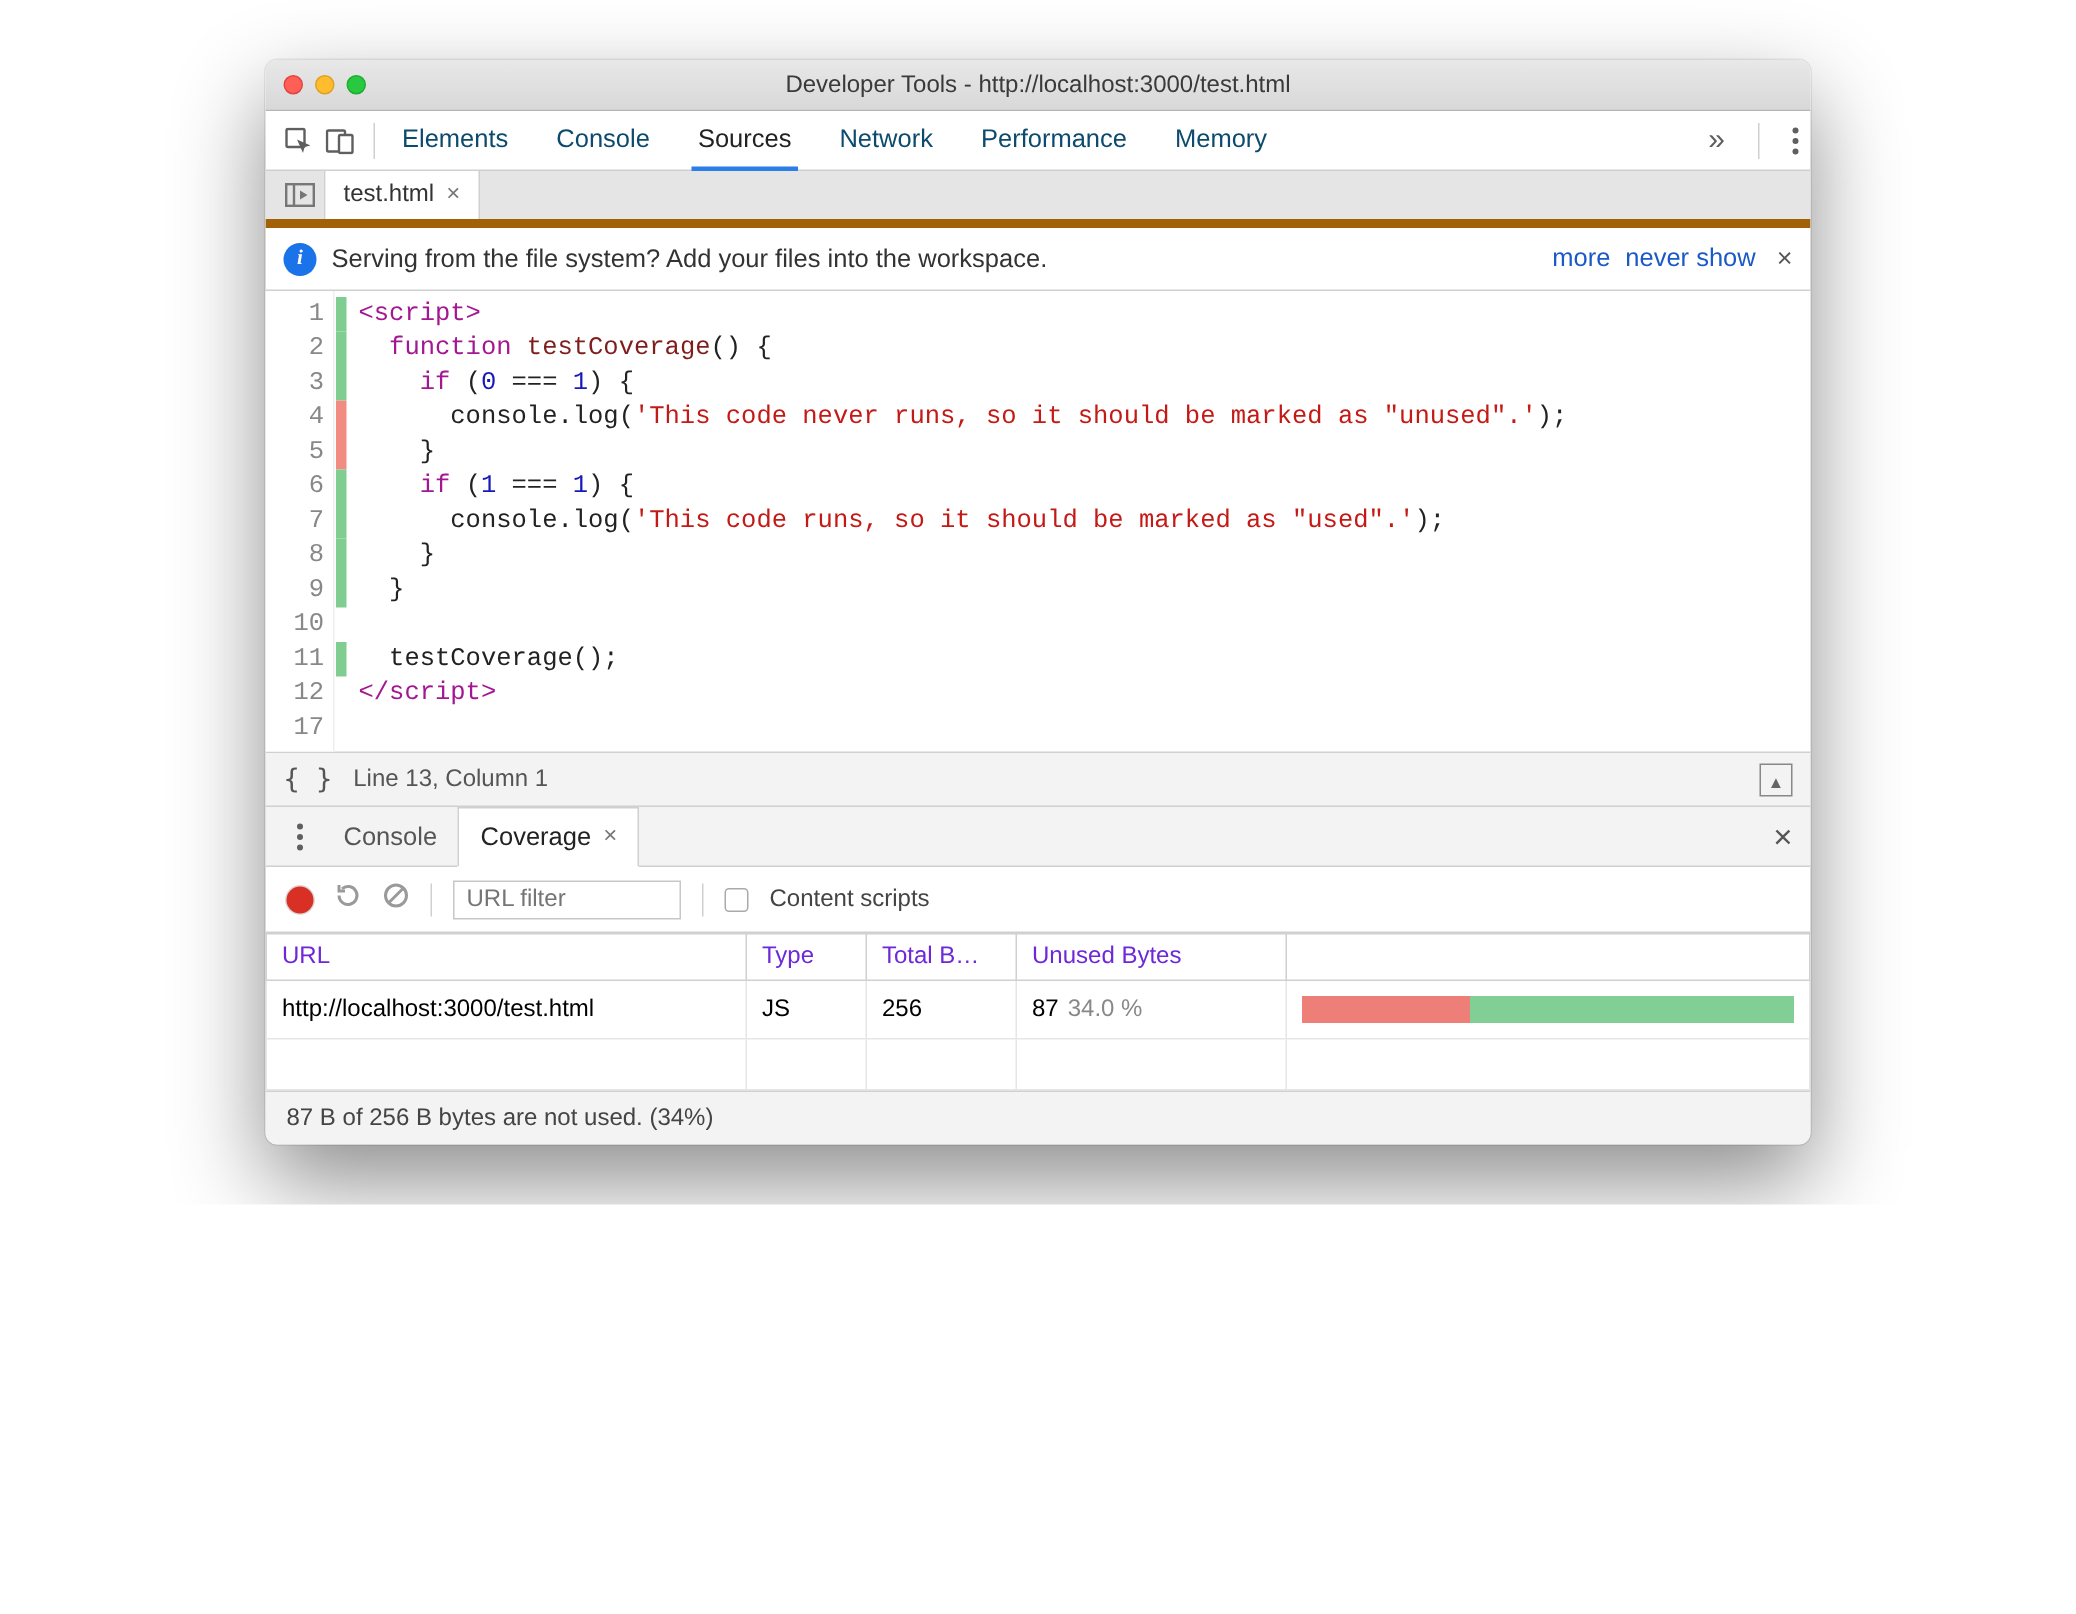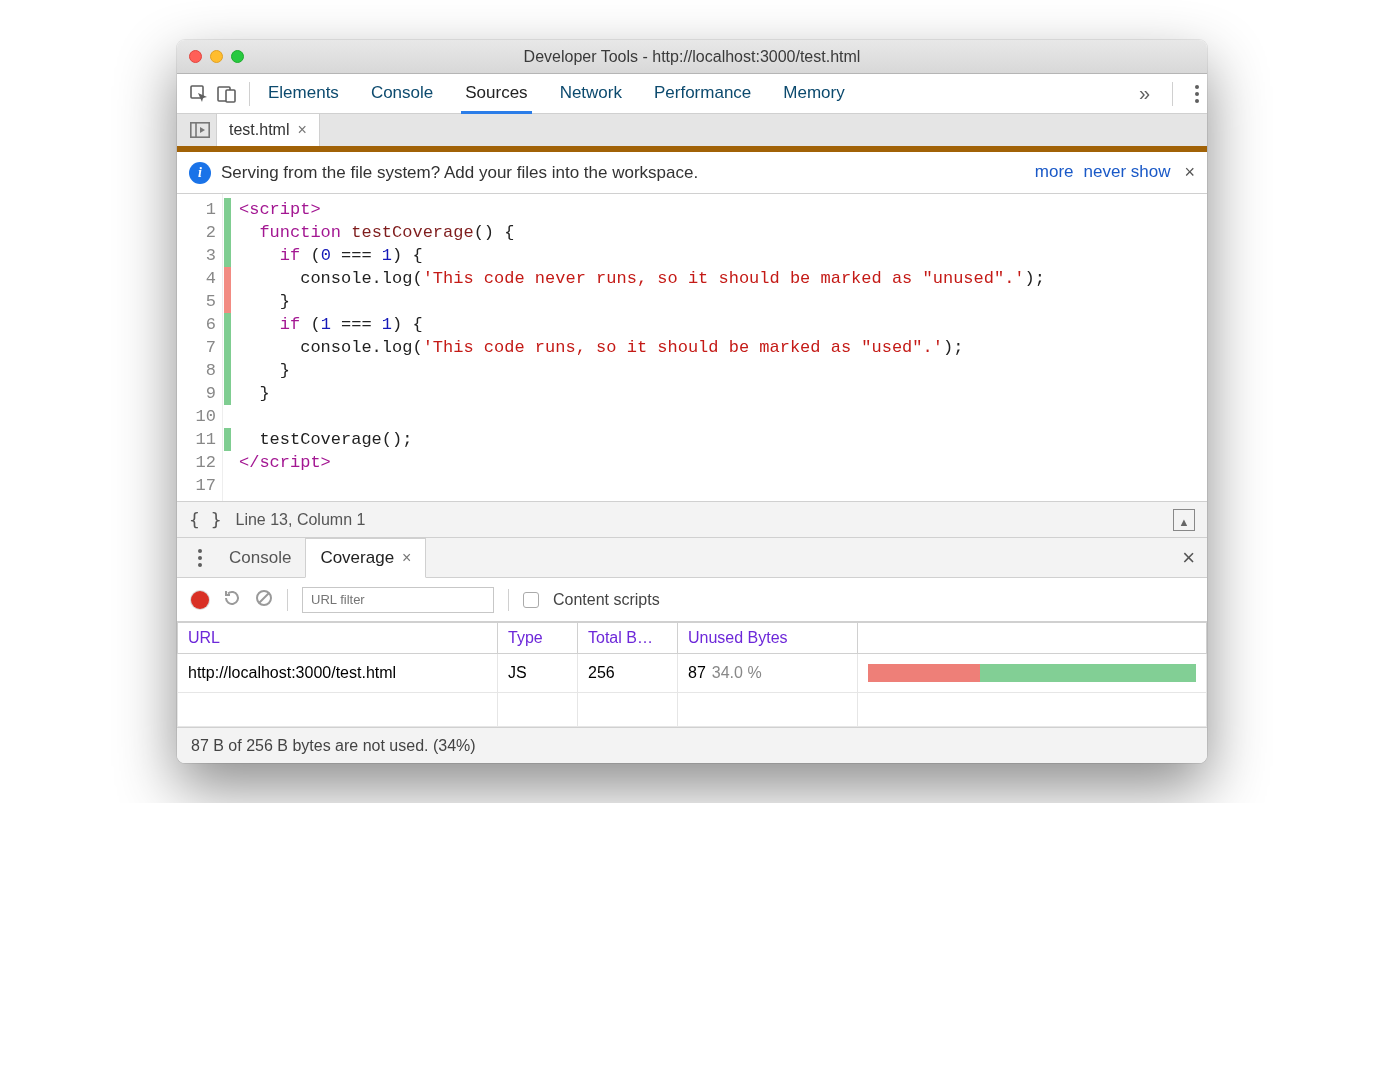--- a/index.html
+++ b/index.html
@@ -147,22 +147,22 @@
   .drawer-tab.active { background:#fff; border:1px solid #d0d0d0; border-bottom:1px solid #fff; margin-bottom:-1px; color:#222;}
   .drawer-tabs .right { margin-left:auto; padding:0 12px; display:flex; align-items:center; color:#555; font-size:22px;}
   
   .cov-toolbar {
     height:44px; display:flex; align-items:center; gap:14px; padding:0 14px;
     border-bottom:1px solid #d0d0d0; color:#888; font-size:16px;
   }
   .rec-dot { width:18px; height:18px; border-radius:50%; background:#d93025; box-shadow: 0 0 0 1px rgba(0,0,0,0.15);}
   .cov-toolbar .sepv { width:1px; height:22px; background:#d0d0d0;}
   .urlfilter {
-    width:192px; height:26px; border:1px solid #c7c7c7; background:#fff;
-    font-size:13px; padding:0 8px; color:#555;
+    width:152px; height:26px; border:1px solid #c7c7c7; background:#fff;
+    font-size:16px; padding:0 8px; color:#555;
   }
   .chk { width:16px; height:16px; border:1px solid #aaa; border-radius:3px; display:inline-block;}
   
   .cov-table { width:100%; border-collapse:collapse; font-size:16px;}
   .cov-table th { text-align:left; font-weight:400; color:#6d28d9; padding:6px 10px; border:1px solid #d0d0d0; background:#fff;}
   .cov-table td { padding:10px 10px; border:1px solid #e6e6e6; vertical-align:top;}
   .cov-table td.ralign { }
   .pct { color:#888; margin-left:6px;}
   .bar-cell { padding:10px 10px;}
   .bar { height:18px; width:100%; display:flex;}

